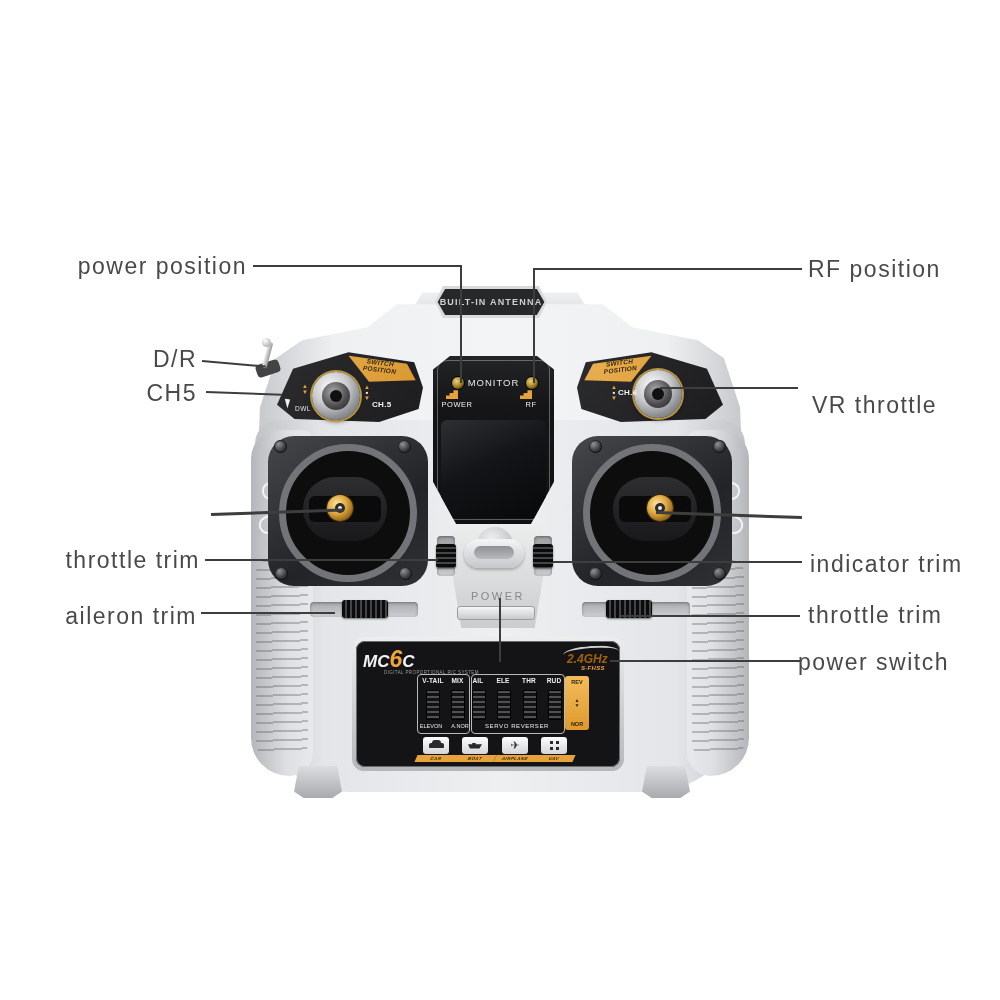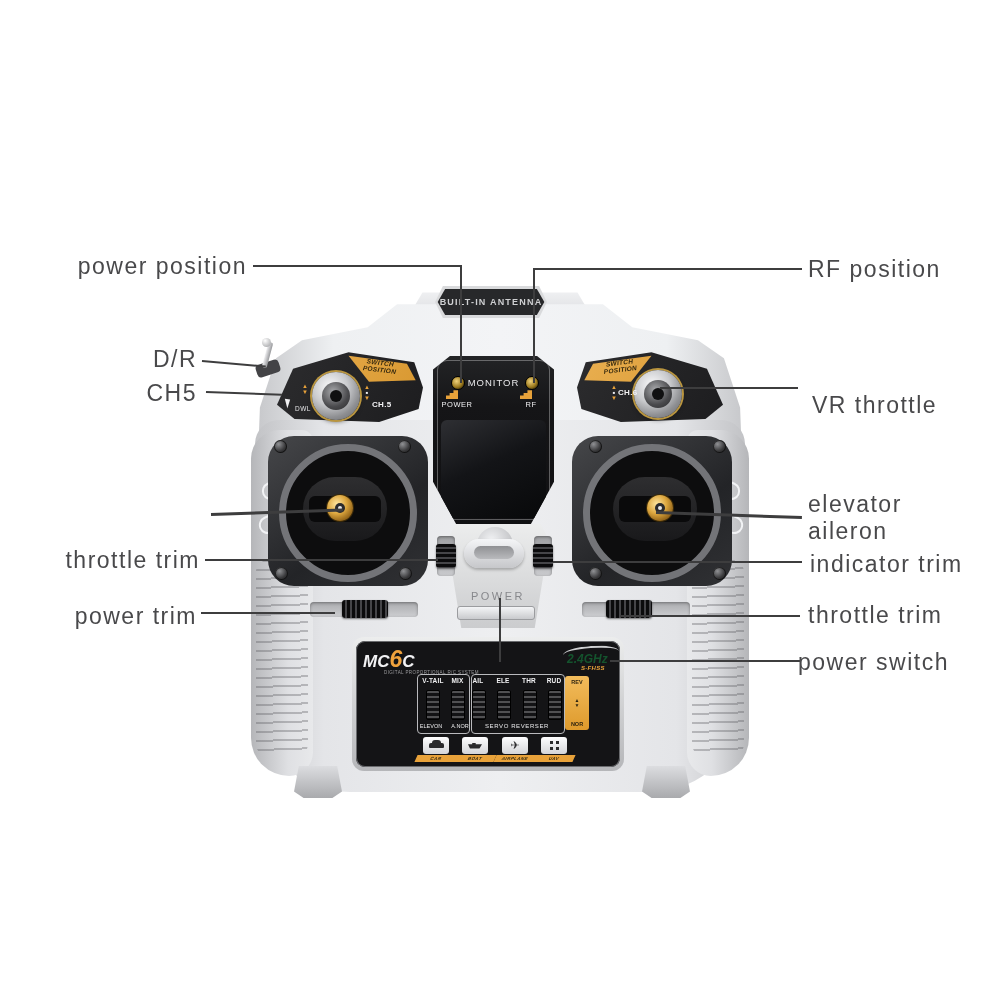--- a/index.html
+++ b/index.html
@@ -168,21 +168,21 @@
   #hthumb-left{left:342px;top:600px;} #hthumb-right{left:606px;top:600px;}
   
   #panel-bezel{left:352px;top:637px;width:272px;height:134px;border-radius:12px;
     background:linear-gradient(180deg,#eceded,#b5b6b9);}
   #bottom-panel{left:356px;top:641px;width:264px;height:126px;border-radius:9px;background:#141416;
     box-shadow:inset 0 0 0 1px #6a6b6e;}
   #brand{left:363px;top:646px;white-space:nowrap;}
   #brand .mc,#brand .c{color:#f2f2f4;font-size:17px;font-weight:bold;font-style:italic;}
   #brand .six{color:#f0a23c;font-size:23px;font-weight:bold;font-style:italic;}
   #tagline{left:384px;top:670px;font-size:4.5px;color:#9a9a9c;letter-spacing:.4px;white-space:nowrap;}
-  #freq{left:567px;top:652px;font-size:12px;font-weight:bold;font-style:italic;color:#14532d;white-space:nowrap;}
+  #freq{left:567px;top:652px;font-size:12px;font-weight:bold;font-style:italic;color:#a16207;white-space:nowrap;}
   #freq-swoosh{left:563px;top:646px;width:56px;height:12px;border-top:2px solid #cfd0d2;
     border-radius:50% 50% 0 0;transform:rotate(-4deg);}
   #protocol{left:581px;top:665px;font-size:6px;font-style:italic;font-weight:bold;color:#e8a23a;letter-spacing:.3px;}
   .sw-box{position:absolute;border:1px solid #b9babd;border-radius:4px;}
   #mix-box{left:417px;top:674px;width:51px;height:58px;}
   #rev-box{left:471px;top:674px;width:92px;height:58px;}
   .sw-lab{position:absolute;font-size:6.5px;font-weight:bold;color:#f0f0f2;text-align:center;letter-spacing:.2px;}
   #vtail-label{left:419px;top:677px;width:28px;} #mix-label{left:449px;top:677px;width:17px;}
   #ail-label{left:466px;top:677px;width:24px;} #ele-label{left:491px;top:677px;width:24px;}
   #thr-label{left:517px;top:677px;width:24px;} #rud-label{left:542px;top:677px;width:24px;}
@@ -392,24 +392,20 @@
   <div class="cl" id="ln-ele-ail"></div>
   <div class="cl" id="ln-ele-trim"></div>
   <div class="cl" id="ln-ail-trim"></div>
   <div class="cl" id="ln-pwr-v"></div>
   <div class="cl" id="ln-pwr-h"></div>
 
   <div class="lbl" id="lbl-power-indicator">power position</div>
   <div class="lbl" id="lbl-dr">D/R</div>
   <div class="lbl" id="lbl-ch5">CH5</div>
   <div class="lbl" id="lbl-throttle-trim">throttle trim</div>
-  <div class="lbl" id="lbl-rudder-trim">power trim</div>
+  <div class="lbl" id="lbl-rudder-trim">aileron trim</div>
   <div class="lbl" id="lbl-rf-indicator">RF position</div>
   <div class="lbl" id="lbl-vr-position">VR throttle</div>
-  <div class="lbl" id="lbl-elevator-aileron">
-    <span>elevator</span>
-    <span class="l2">aileron</span>
-  </div>
   <div class="lbl" id="lbl-elevator-trim">indicator trim</div>
   <div class="lbl" id="lbl-aileron-trim">throttle trim</div>
   <div class="lbl" id="lbl-power-switch">power switch</div>
 
 </div>
 
 </body></html>

